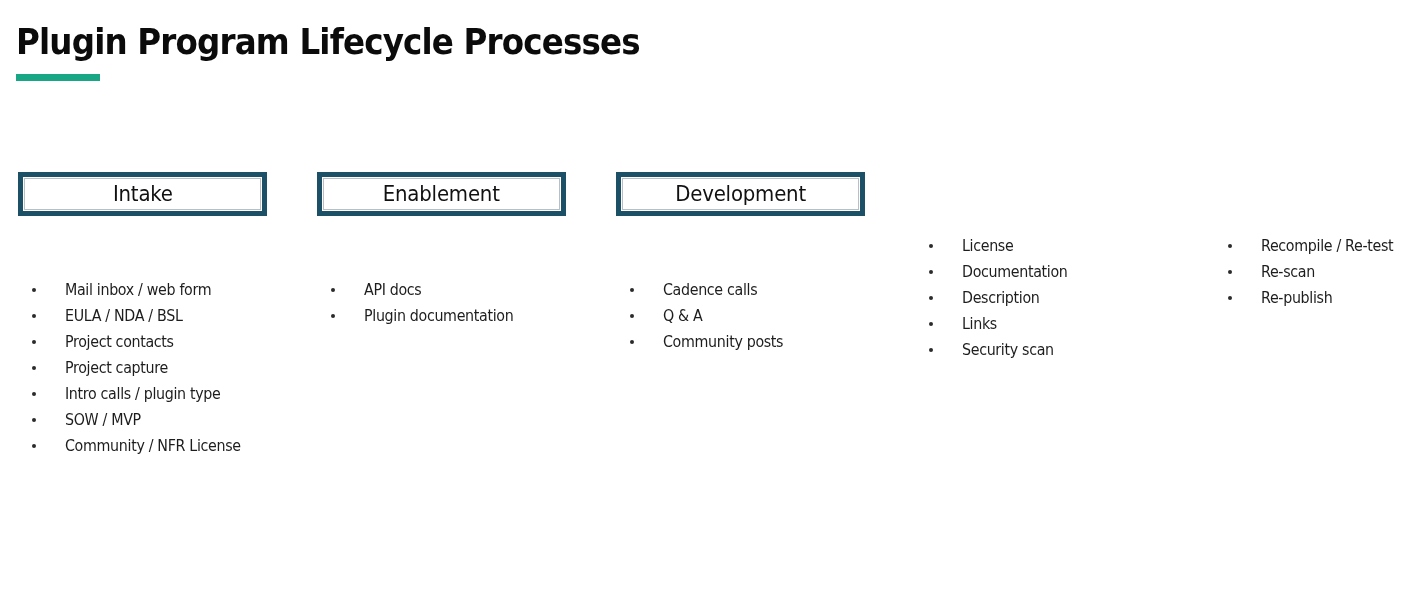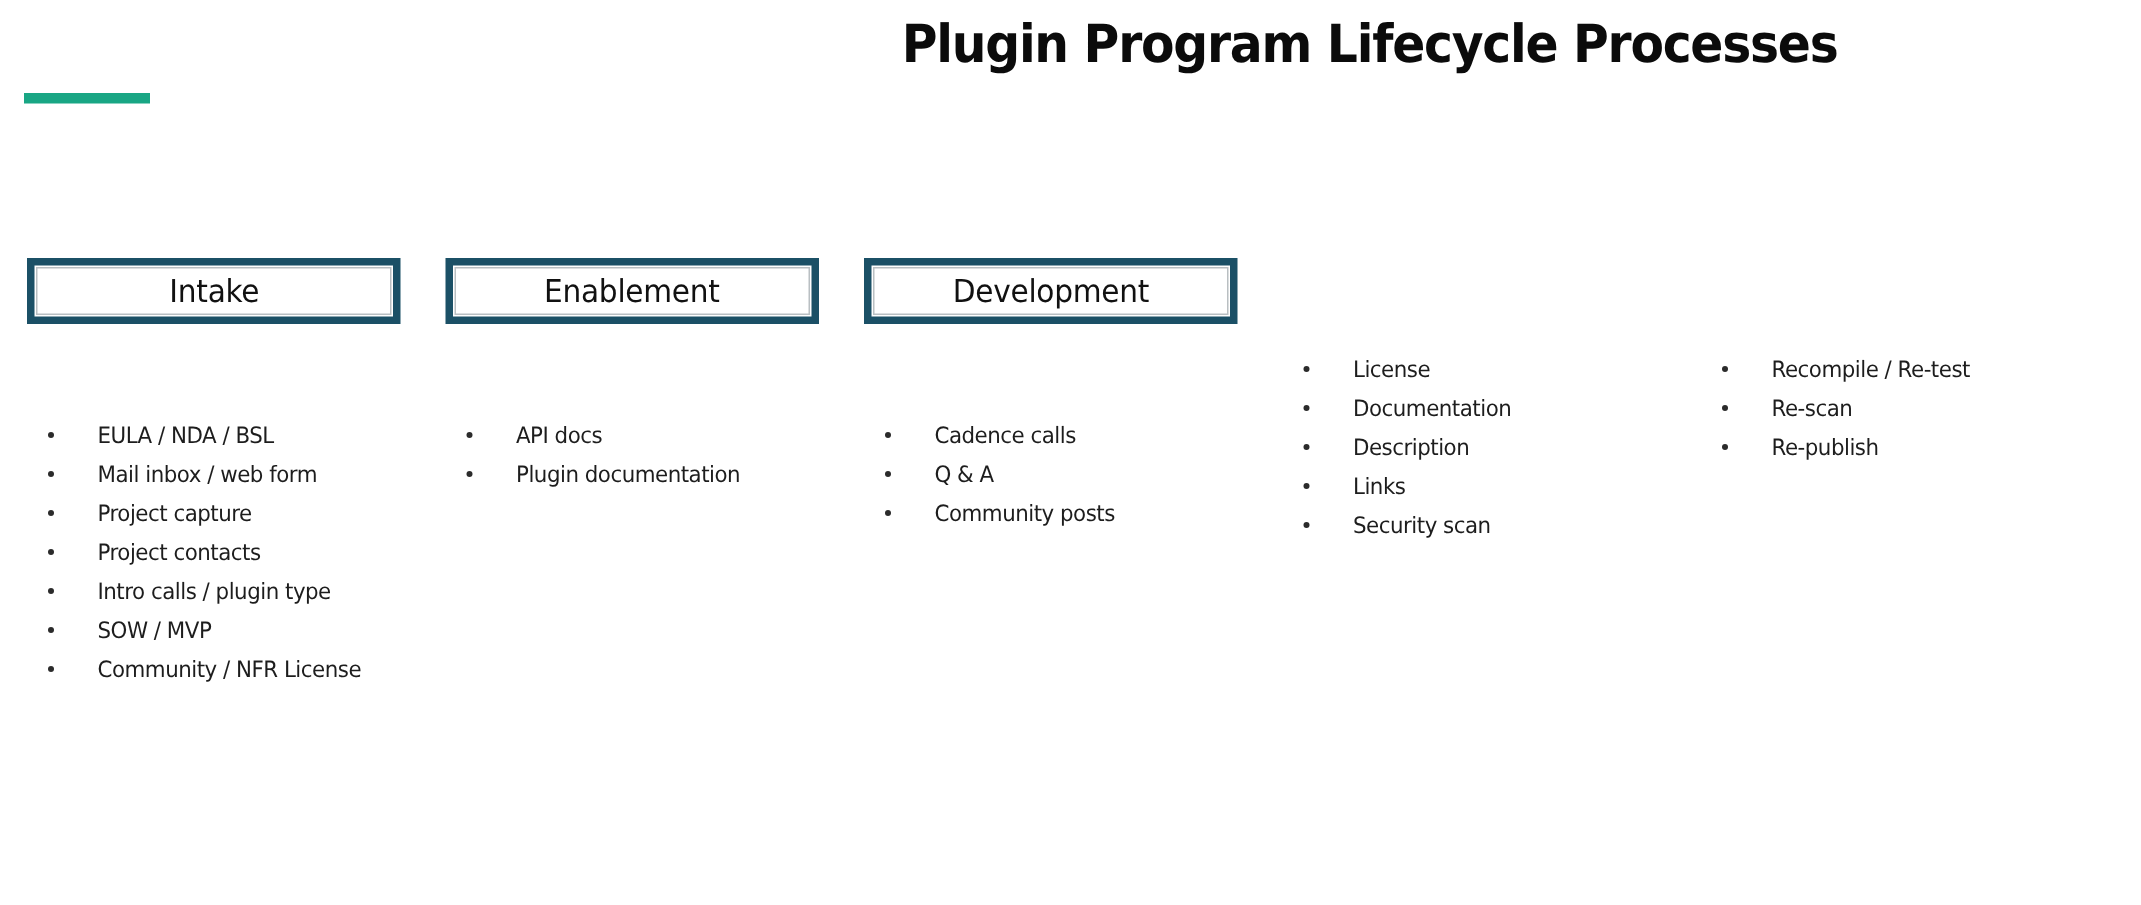--- a/index.html
+++ b/index.html
@@ -13,23 +13,22 @@
     position: relative;
     font-family: "Liberation Sans", sans-serif;
     -webkit-font-smoothing: antialiased;
     overflow: hidden;
   }
 
   
   .title-block {
     position: absolute;
     left: 16px;
-    top: 8px;
+    top: 20px;
     width: 1300px;
-    text-align: right;
   }
   .page-title {
     margin: 0;
     font-family: "DejaVu Sans", sans-serif;
     font-size: 35px;
     line-height: 44px;
     font-weight: bold;
     color: #0b0b0b;
     letter-spacing: -0.9px;
     transform: scaleX(0.93);
@@ -43,21 +42,21 @@
     background: #19a684;
   }
 
   
   .columns {
     position: absolute;
     left: 18px;
     top: 172px;
     width: 1376px;
     display: flex;
-    gap: 30px;
+    gap: 50px;
   }
   .column {
     width: 249px;
     flex: 0 0 249px;
   }
 
   
   .stage-box {
     box-sizing: border-box;
     height: 44px;
@@ -126,24 +125,24 @@
 </div>
 
 <div class="columns">
     <div class="column">
       <div class="stage-box">
         <div class="stage-box-inner">
           <span class="stage-label">Intake</span>
         </div>
       </div>
       <ul class="stage-list">
+        <li><span class="bullet-dot"></span><span class="item-text">Mail inbox / web form</span></li>
         <li><span class="bullet-dot"></span><span class="item-text">EULA / NDA / BSL</span></li>
-        <li><span class="bullet-dot"></span><span class="item-text">Mail inbox / web form</span></li>
+        <li><span class="bullet-dot"></span><span class="item-text">Project contacts</span></li>
         <li><span class="bullet-dot"></span><span class="item-text">Project capture</span></li>
-        <li><span class="bullet-dot"></span><span class="item-text">Project contacts</span></li>
         <li><span class="bullet-dot"></span><span class="item-text">Intro calls / plugin type</span></li>
         <li><span class="bullet-dot"></span><span class="item-text">SOW / MVP</span></li>
         <li><span class="bullet-dot"></span><span class="item-text">Community / NFR License</span></li>
       </ul>
     </div>
     <div class="column">
       <div class="stage-box">
         <div class="stage-box-inner">
           <span class="stage-label">Enablement</span>
         </div>

